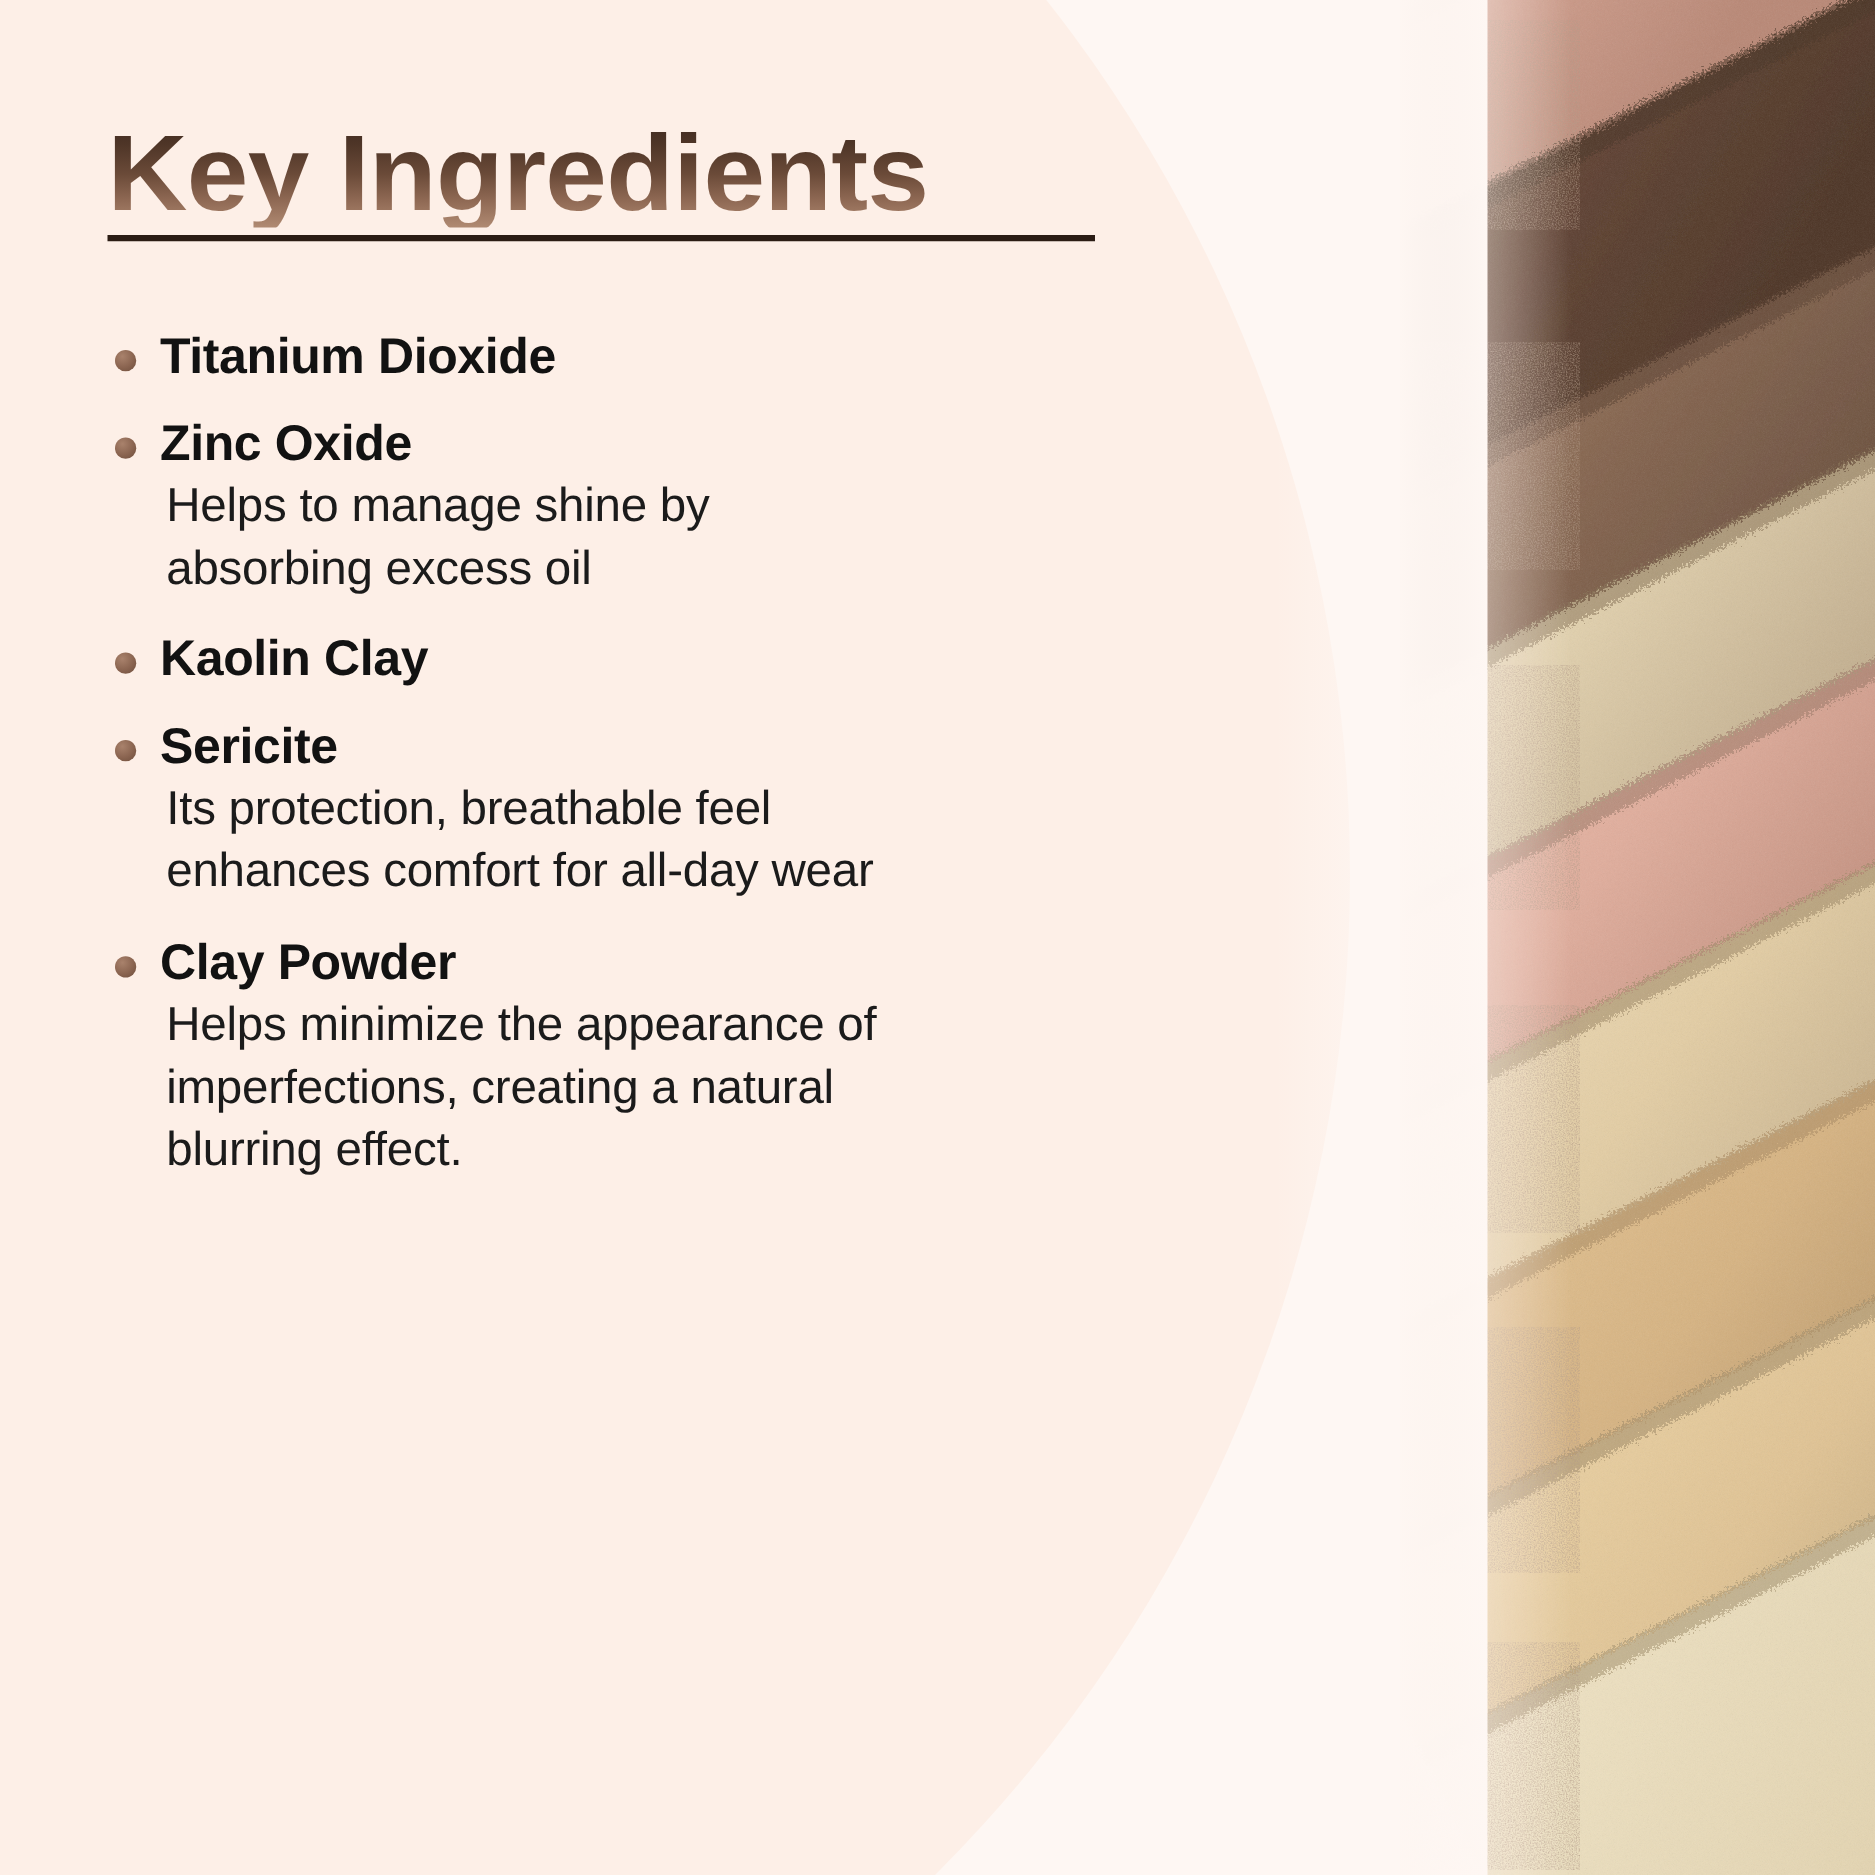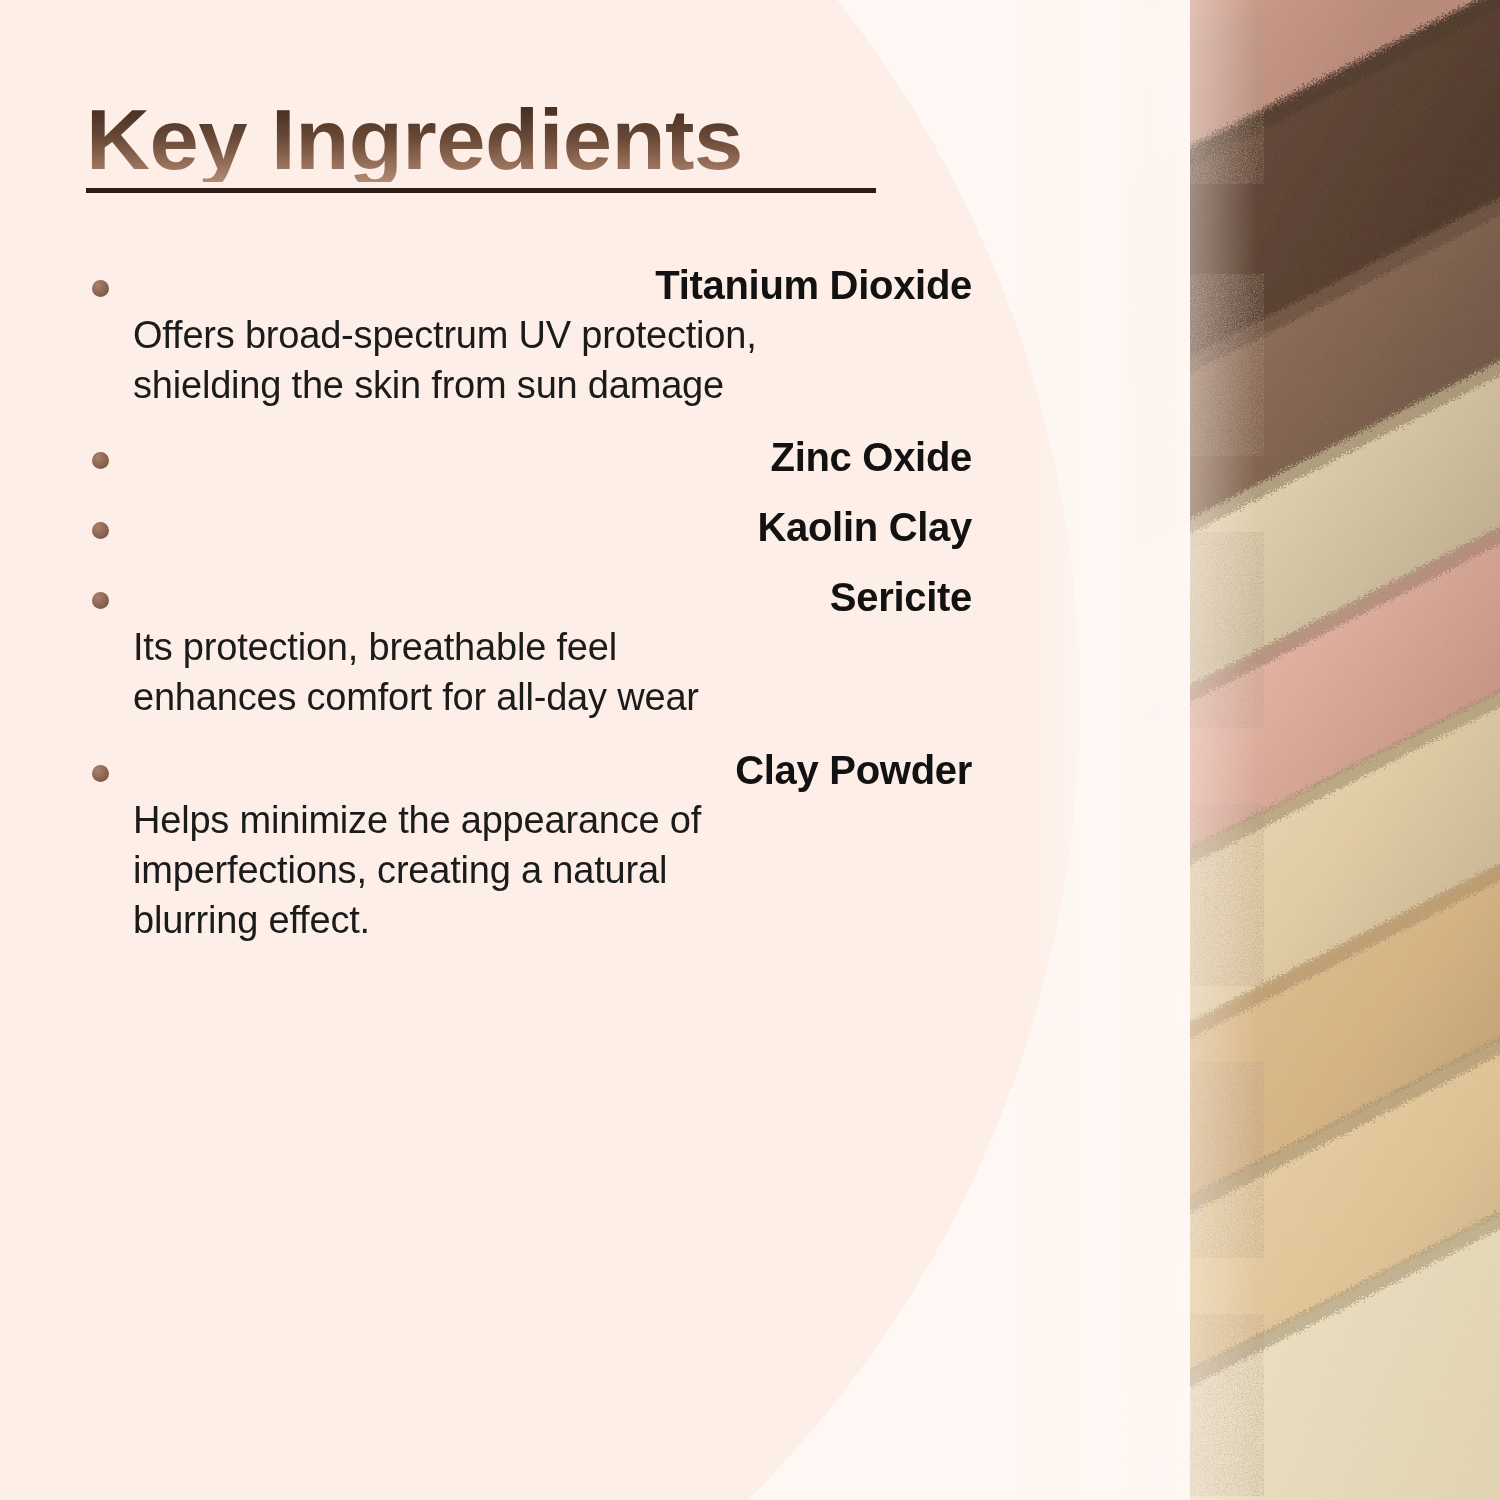--- a/index.html
+++ b/index.html
@@ -103,28 +103,27 @@
     position: absolute;
     left: 0px;
     top: 18px;
     width: 17px;
     height: 17px;
     border-radius: 50%;
     background: radial-gradient(circle at 35% 30%, #a9826c 0%, #8a6450 55%, #6d4d3c 100%);
   }
 
   .item-name {
-    margin: 0 0 2px 56px;
+    margin: 0 0 2px 36px;
     font-family: "Liberation Sans", sans-serif;
     font-size: 40px;
     font-weight: 700;
     letter-spacing: -0.3px;
     color: #121212;
     line-height: 1.15;
-    text-align: right;
   }
 
   .item-desc {
     margin: 0 0 0 41px;
     font-family: "Liberation Sans", sans-serif;
     font-size: 38px;
     font-weight: 300;
     letter-spacing: -0.2px;
     color: #1b1b1b;
     line-height: 1.32;
@@ -305,27 +304,27 @@
   <div class="title-block">
     <h1 class="title">Key Ingredients</h1>
     <div class="title-rule"></div>
   </div>
 
   <div class="list">
 
     <div class="item">
       <span class="bullet"></span>
       <p class="item-name">Titanium Dioxide</p>
-      <p class="item-desc">Offers broad-spectrum UV protection,
-shielding the skin from sun damage</p>
     </div>
 
     <div class="item">
       <span class="bullet"></span>
       <p class="item-name">Zinc Oxide</p>
+      <p class="item-desc">Helps to manage shine by
+absorbing excess oil</p>
     </div>
 
     <div class="item">
       <span class="bullet"></span>
       <p class="item-name">Kaolin Clay</p>
     </div>
 
     <div class="item">
       <span class="bullet"></span>
       <p class="item-name">Sericite</p>

